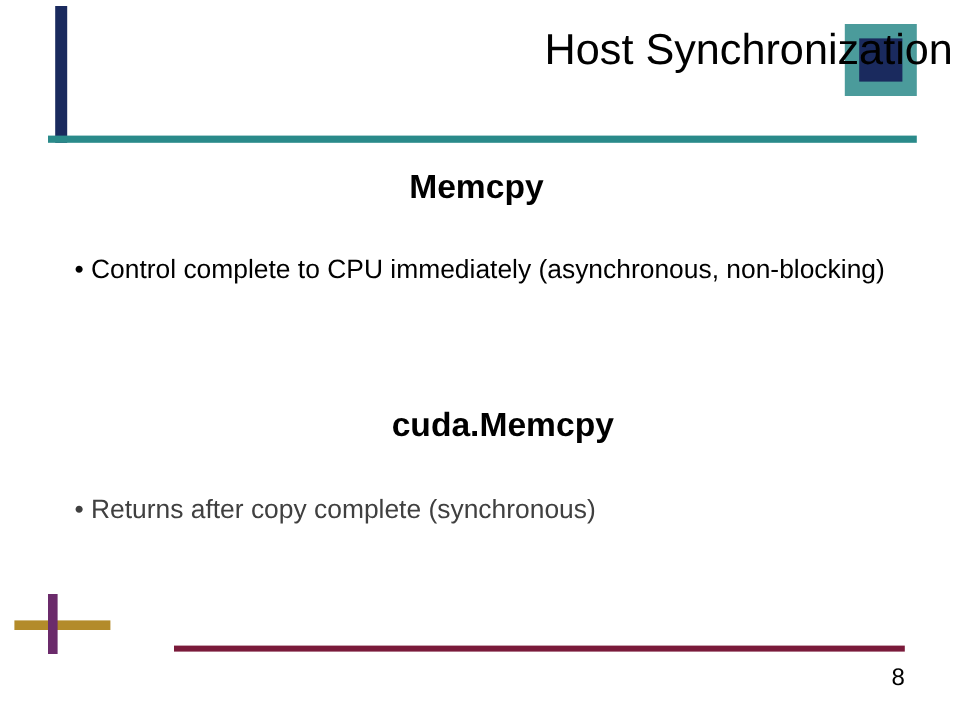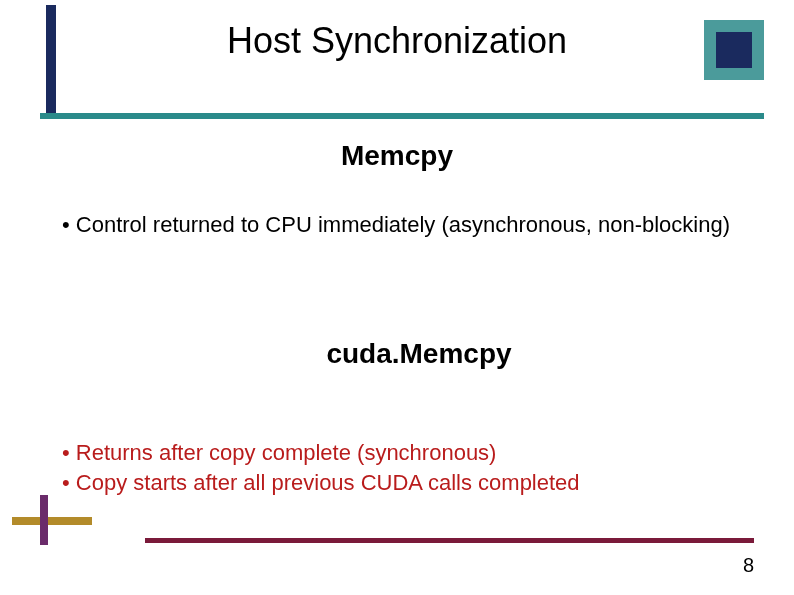--- a/index.html
+++ b/index.html
@@ -34,21 +34,21 @@
     position: absolute;
     top: 12px; left: 12px;
     width: 36px; height: 36px;
     background: #1a2a5e;
   }
   .title {
     position: absolute;
     top: 20px;
     left: 0;
     width: 100%;
-    text-align: center;
+    text-align: right;
     font-size: 36px;
     font-weight: normal;
     color: #000;
   }
   
   .vbar-top {
     position: absolute;
     left: 46px;
     top: 5px;
     width: 10px;
@@ -95,23 +95,22 @@
     font-weight: bold;
     color: #000;
     padding-left: 44px;
   }
   .bullets2 {
     position: absolute;
     top: 410px;
     left: 62px;
     right: 50px;
     font-size: 22px;
-    color: #b91c1c;
+    color: #404040;
     line-height: 1.35;
-    margin-top: 28px;
   }
   
   .cross {
     position: absolute;
     left: 12px;
     bottom: 50px;
     width: 80px;
     height: 50px;
   }
   .cross .h {
@@ -158,28 +157,27 @@
     <div class="navy"></div>
   </div>
 
   <div class="title">Host Synchronization</div>
 
   <div class="hline-top"></div>
 
   <div class="subtitle1">Memcpy</div>
 
   <div class="bullets1">
-    <span class="line">• Control returned to CPU immediately (asynchronous, non-blocking)</span>
+    <span class="line">• Control complete to CPU immediately (asynchronous, non-blocking)</span>
   </div>
 
   <div class="subtitle2">cuda.Memcpy</div>
 
   <div class="bullets2">
     <span class="line">• Returns after copy complete (synchronous)</span>
-    <span class="line">• Copy starts after all previous CUDA calls completed</span>
   </div>
 
   <div class="cross">
     <div class="h"></div>
     <div class="v"></div>
   </div>
 
   <div class="hline-bottom"></div>
 
   <div class="page-number">8</div>

